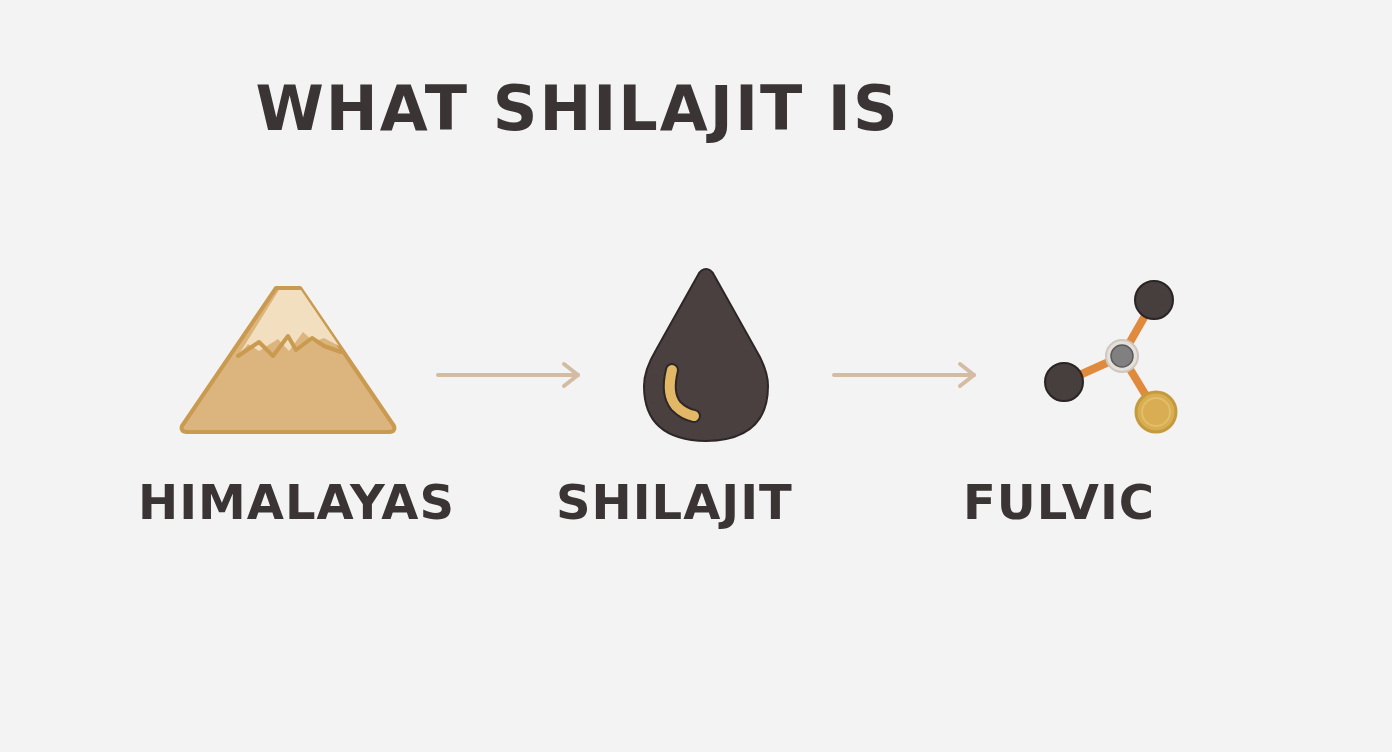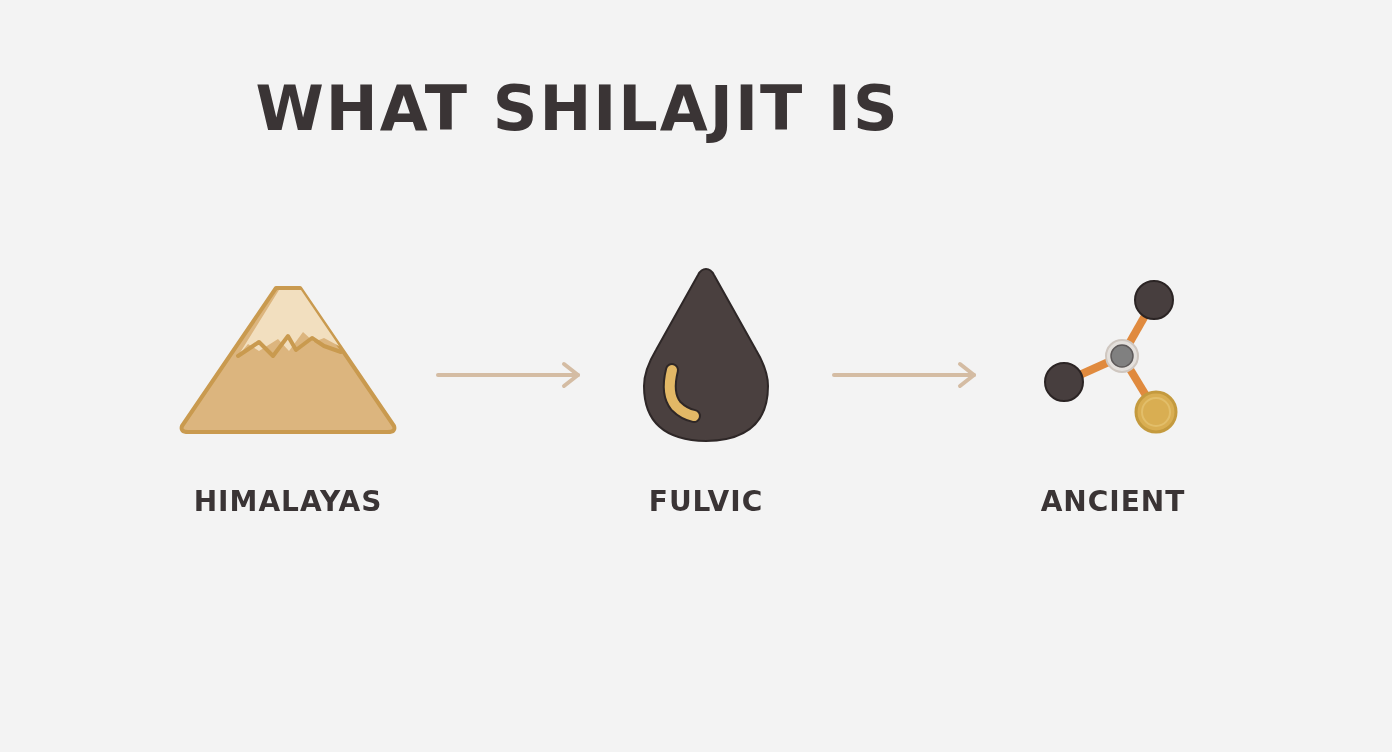--- a/index.html
+++ b/index.html
@@ -11,22 +11,22 @@
       color: #3a3435;
     }
     .title {
       position: absolute; left: 0; width: 1155px; top: 72px;
       text-align: center;
       font-size: 62px; font-weight: bold; letter-spacing: 2px;
       color: #3a3435;
     }
     .icon { position: absolute; }
     .label {
-      position: absolute; text-align: center;
-      font-size: 28px; font-weight: bold; letter-spacing: 1px;
+      position: absolute; text-align: left;
+      font-size: 48px; font-weight: bold; letter-spacing: 1px;
       line-height: 52px; color: #3a3435;
     }
   </style>
 </head>
 <body>
 
 <div class="title">WHAT SHILAJIT IS</div>
 
 <svg class="icon" style="left:176px; top:284px;" width="224" height="150" viewBox="0 0 224 150">
   <path d="M112 4 L124 4 L218 142 Q220 148 212 148 L12 148 Q4 148 6 142 L100 4 Z" fill="#dcb57e" stroke="#c99a4f" stroke-width="4" stroke-linejoin="round"></path>
@@ -60,18 +60,18 @@
   <circle cx="116" cy="136" r="14" fill="none" stroke="#e2be6a" stroke-width="2"></circle>
   <circle cx="82" cy="80" r="16" fill="#e4e0dc" stroke="#cfc7c0" stroke-width="2"></circle>
   <circle cx="82" cy="80" r="11" fill="#808080" stroke="#5e5a5a" stroke-width="1.5"></circle>
 </svg>
 
 <div class="label" style="left:138px; width:300px; top:476px;">
   <div>HIMALAYAS</div>
 </div>
 
 <div class="label" style="left:556px; width:300px; top:476px;">
+  <div>SHILAJIT</div>
+</div>
+
+<div class="label" style="left:963px; width:300px; top:476px;">
   <div>FULVIC</div>
 </div>
 
-<div class="label" style="left:963px; width:300px; top:476px;">
-  <div>ANCIENT</div>
-</div>
-
 </body></html>

